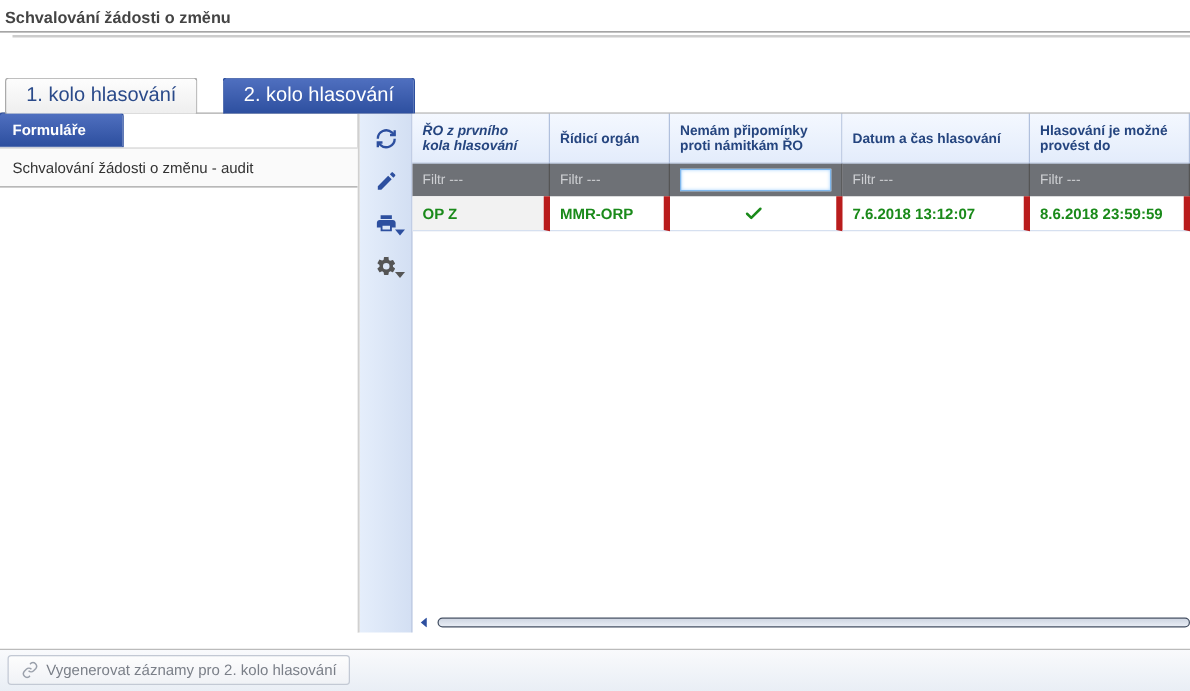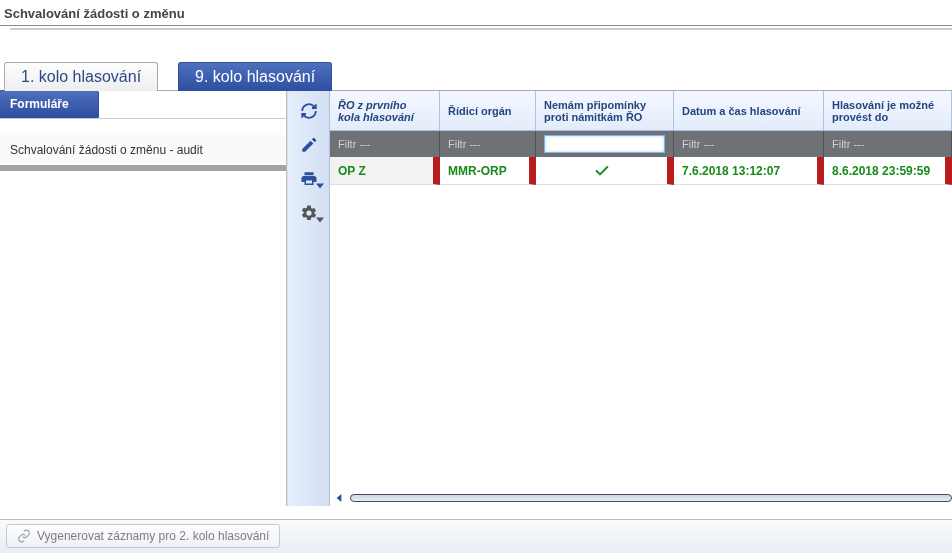--- a/index.html
+++ b/index.html
@@ -84,26 +84,25 @@
   }
   .sidebar-body {
     flex: 1;
     background: #fff;
     border-top: 1px solid #ccc;
     min-height: 388px;
     padding: 0;
   }
   .sidebar-item {
     background: #fafafa;
-    border-bottom: 6px solid #a3a3a3;
+    border-bottom: 1px solid #a3a3a3;
     padding: 8px 10px;
     font-size: 12px;
     color: #333;
     cursor: pointer;
-    margin-top: 16px;
   }
 
   
   .main {
     flex: 1;
     display: flex;
     min-height: 412px;
     border-left: 1px solid #e0e0e0;
   }
   .toolbar {
@@ -168,21 +167,21 @@
   }
   .grid-filter-row .filter-input {
     background: #fff;
     border: 1px solid #7fb7ec;
     box-shadow: inset 0 0 3px #a6d3ff;
     height: 18px;
     width: 100%;
   }
 
   .grid-data-row > div {
-    border-right: 7px solid #b91c1c;
+    border-right: 5px solid #b91c1c;
     border-bottom: 1px solid #d6e0f0;
     padding: 6px 8px;
     font-size: 12px;
     height: 28px;
     display: flex;
     align-items: center;
     font-weight: bold;
   }
   .grid-data-row .col-ro { background: #f2f2f2; color: #1a8a1a; }
   .grid-data-row .col-ridici { color: #1a8a1a; }
@@ -238,21 +237,21 @@
 </head>
 <body>
 
 <div class="page-title">Schvalování žádosti o změnu</div>
 <hr class="hz-divider">
 <hr class="hz-inner">
 <div class="spacer"></div>
 
 <div class="top-tabs">
   <div class="tab">1. kolo hlasování</div>
-  <div class="tab active-blue">9. kolo hlasování</div>
+  <div class="tab active-blue">2. kolo hlasování</div>
 </div>
 
 <div class="content-row">
 
   <div class="sidebar">
     <div class="sidebar-header">Formuláře</div>
     <div class="sidebar-body">
       <div class="sidebar-item">Schvalování žádosti o změnu - audit</div>
     </div>
   </div>

